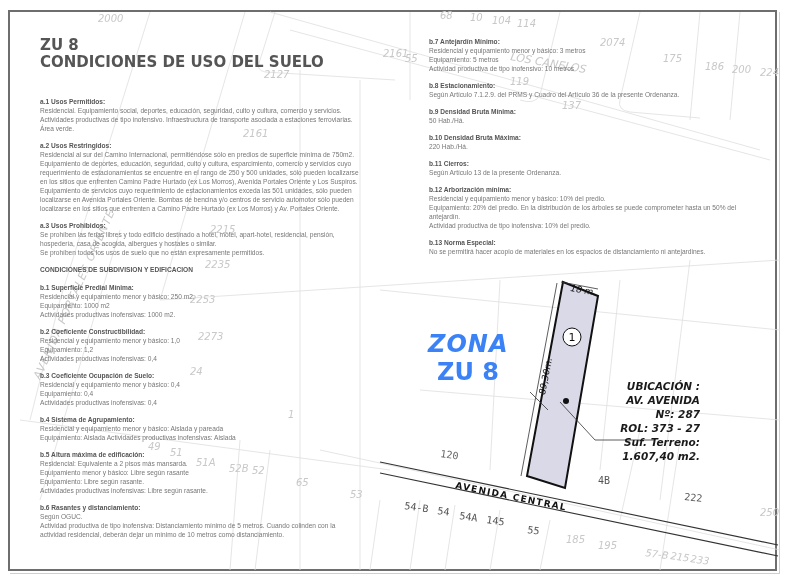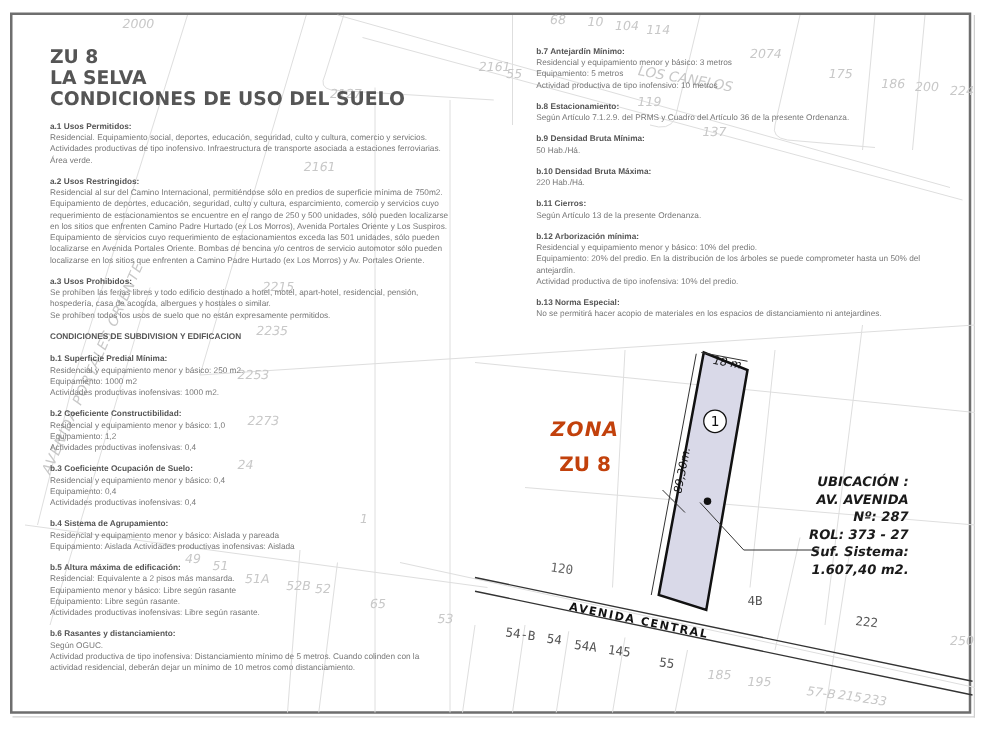--- a/index.html
+++ b/index.html
@@ -32,26 +32,26 @@
   }
   .col-left { left: 40px; top: 97px; width: 350px; }
   .col-right { left: 429px; top: 37px; width: 340px; }
   .sec { margin-bottom: 8px; }
   .sec-title { font-weight: bold; color: #555555; }
   .sub-heading { font-weight: bold; color: #555555; margin-bottom: 9px; }
   .line { display: block; }
 
   .zona {
     position: absolute; left: 428px; top: 330px; width: 80px;
-    text-align: center; font-weight: bold; color: #c2410c;
-    font-family: "DejaVu Sans", sans-serif; font-size: 16px; line-height: 28px;
+    text-align: center; font-weight: bold; color: #3b82f6;
+    font-family: "DejaVu Sans", sans-serif; font-size: 24px; line-height: 28px;
   }
   .zona .z1 { font-style: italic; letter-spacing: 1px; }
   .info {
-    position: absolute; left: 639px; top: 379px; width: 88px;
+    position: absolute; left: 612px; top: 379px; width: 88px;
     text-align: right; font-style: italic; font-weight: bold;
     font-family: "DejaVu Sans", sans-serif; font-size: 10.5px; line-height: 14px; color: #1a1a1a;
   }
   .info span { display: block; }
 </style>
 </head>
 <body>
 
 <div class="frame-shadow"></div>
 <div class="frame"></div>
@@ -159,21 +159,20 @@
     <text x="404" y="509" fill="#555" transform="rotate(8 404 509)">54-B</text>
     <text x="437" y="514" fill="#555" transform="rotate(8 437 514)">54</text>
     <text x="459" y="519" fill="#555" transform="rotate(8 459 519)">54A</text>
     <text x="486" y="523" fill="#555" transform="rotate(8 486 523)">145</text>
     <text x="527" y="533" fill="#555" transform="rotate(8 527 533)">55</text>
   </g>
 </svg>
 
 <div class="title">
   <div>ZU 8</div>
-  <div>LA SELVA</div>
   <div>CONDICIONES DE USO DEL SUELO</div>
 </div>
 
 <div class="col col-left">
   <div class="sec">
     <div class="sec-title">a.1 Usos Permitidos:</div>
     <span class="line">Residencial. Equipamiento social, deportes, educación, seguridad, culto y cultura, comercio y servicios.</span>
     <span class="line">Actividades productivas de tipo inofensivo. Infraestructura de transporte asociada a estaciones ferroviarias.</span>
     <span class="line">Área verde.</span>
   </div>
@@ -271,15 +270,15 @@
 <div class="zona">
   <div class="z1">ZONA</div>
   <div>ZU 8</div>
 </div>
 
 <div class="info">
   <span>UBICACIÓN :</span>
   <span>AV. AVENIDA</span>
   <span>Nº: 287</span>
   <span>ROL: 373 - 27</span>
-  <span>Suf. Sistema:</span>
+  <span>Suf. Terreno:</span>
   <span>1.607,40 m2.</span>
 </div>
 
 </body></html>

